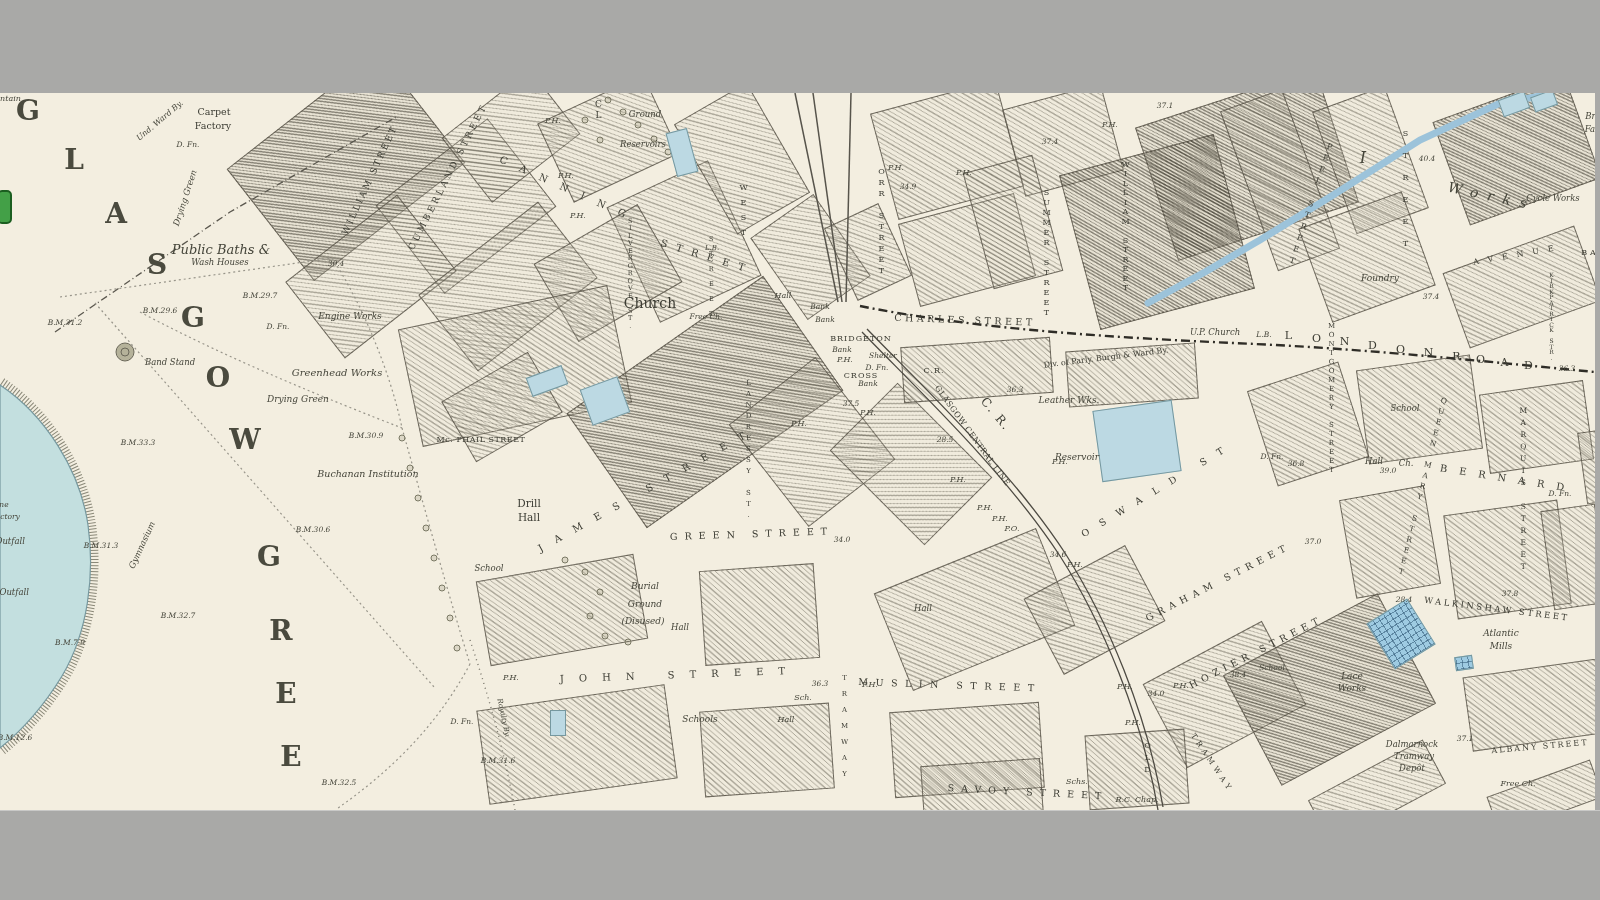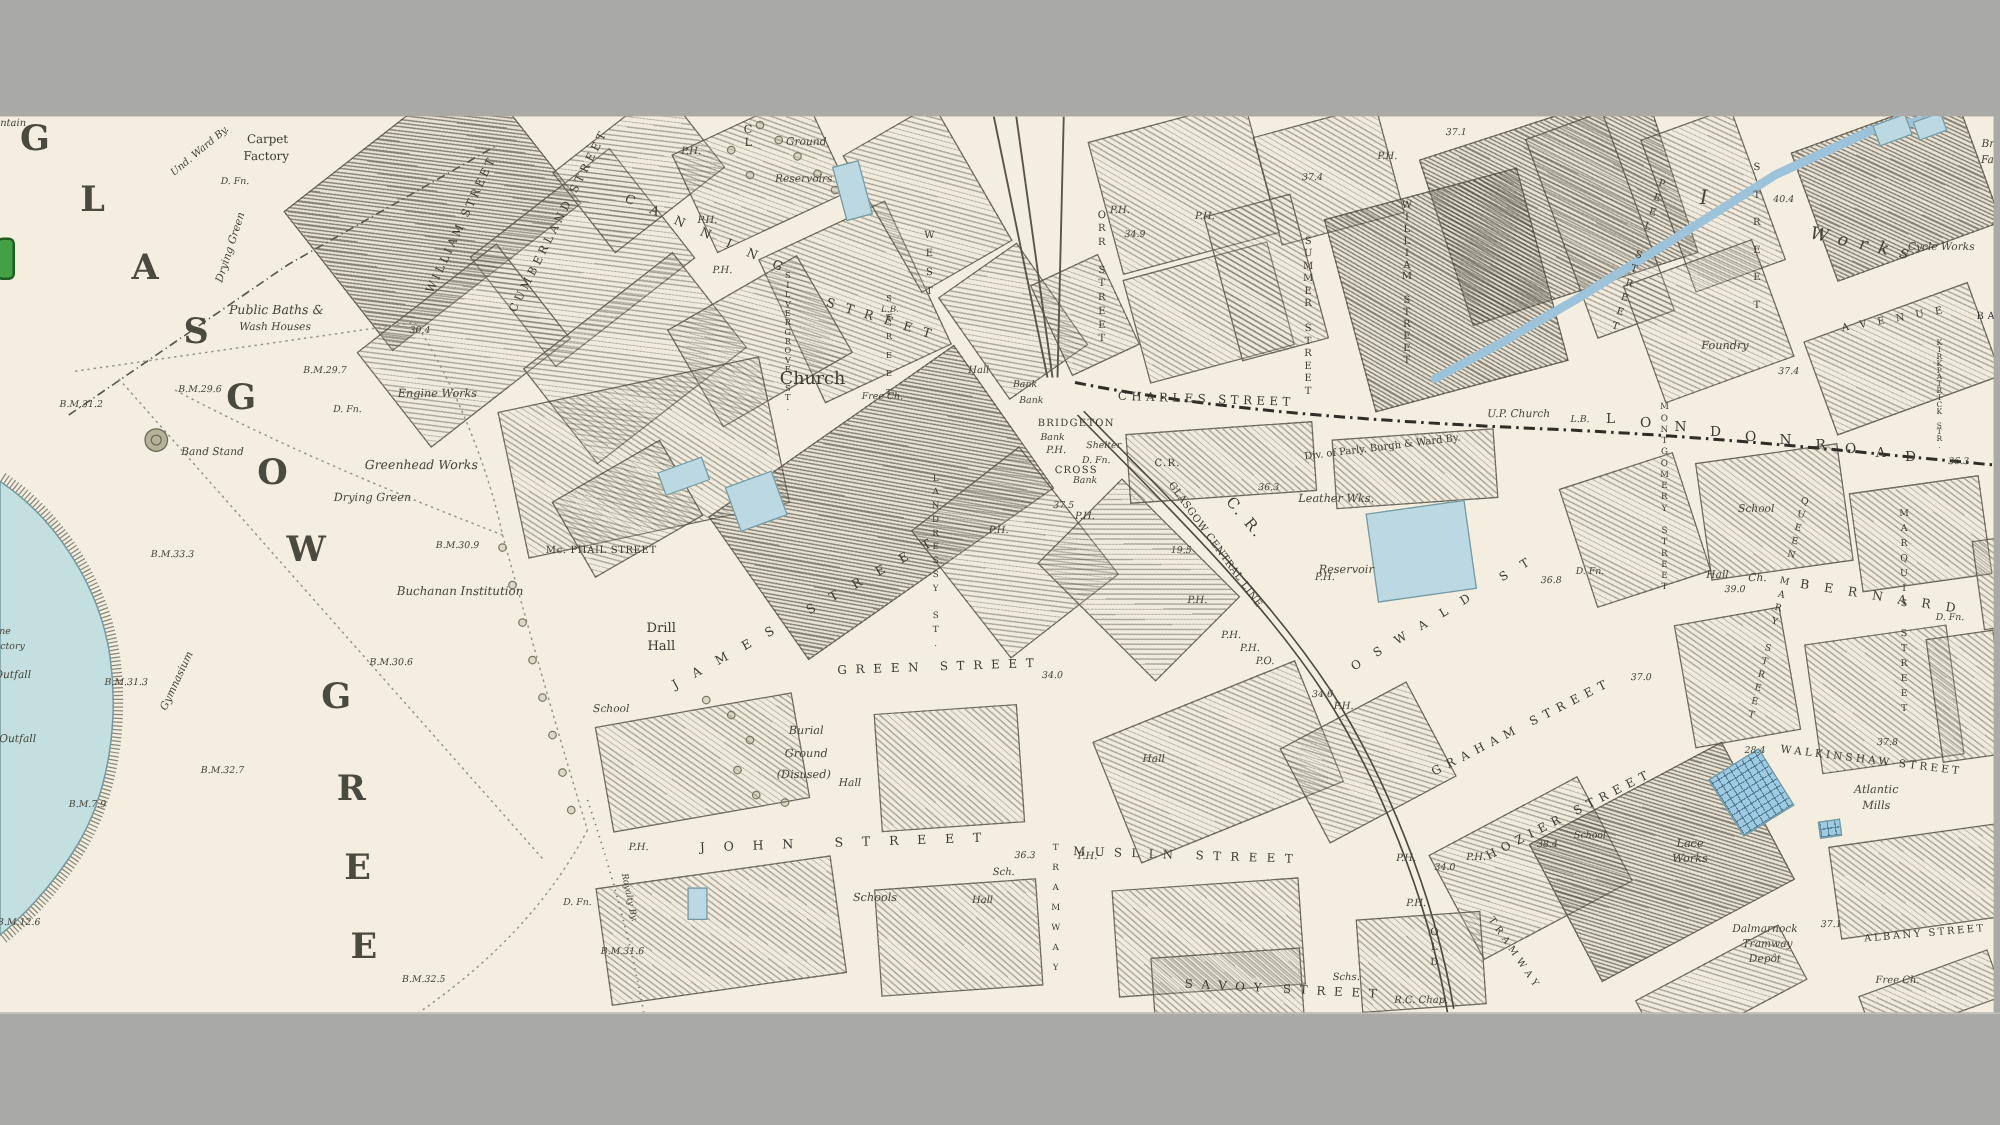--- a/index.html
+++ b/index.html
@@ -146,21 +146,21 @@
       <span class="lb it" style="left: 3px; top: 6px; font-size: 8px; transform: translate(-50%, -50%);">Fountain</span>
       <span class="lb it" style="left: 4px; top: 412px; font-size: 7.5px; transform: translate(-50%, -50%);">ne</span>
       <span class="lb it" style="left: 10px; top: 424px; font-size: 7.5px; transform: translate(-50%, -50%);">ctory</span>
       <span class="lb it" style="left: -8px; top: 448px; font-size: 8.5px; transform: translate(-50%, -50%);">Sewage Outfall</span>
       <span class="lb it" style="left: -4px; top: 499px; font-size: 8.5px; transform: translate(-50%, -50%);">Sewage Outfall</span>
       <span class="lb it" style="left: 160px; top: 28px; font-size: 8px; transform: translate(-50%, -50%) rotate(-40deg);">Und. Ward By.</span>
       <span class="lb pl" style="left: 214px; top: 19px; font-size: 9.5px; transform: translate(-50%, -50%);">Carpet</span>
       <span class="lb pl" style="left: 213px; top: 33px; font-size: 9.5px; transform: translate(-50%, -50%);">Factory</span>
       <span class="lb it" style="left: 188px; top: 52px; font-size: 7.5px; transform: translate(-50%, -50%);">D. Fn.</span>
       <span class="lb it" style="left: 185px; top: 105px; font-size: 8.5px; transform: translate(-50%, -50%) rotate(-72deg);">Drying Green</span>
-      <span class="lb it" style="left: 221px; top: 156px; font-size: 10px; transform: translate(-50%, -50%);">Public Baths &amp;</span>
+      <span class="lb it" style="left: 221px; top: 156px; font-size: 13px; transform: translate(-50%, -50%);">Public Baths &amp;</span>
       <span class="lb it" style="left: 220px; top: 169px; font-size: 8.5px; transform: translate(-50%, -50%);">Wash Houses</span>
       <span class="lb num" style="left: 260px; top: 203px; font-size: 7.5px; transform: translate(-50%, -50%);">B.M.29.7</span>
       <span class="lb num" style="left: 160px; top: 218px; font-size: 7.5px; transform: translate(-50%, -50%);">B.M.29.6</span>
       <span class="lb num" style="left: 65px; top: 230px; font-size: 7.5px; transform: translate(-50%, -50%);">B.M.31.2</span>
       <span class="lb num" style="left: 336px; top: 171px; font-size: 7.5px; transform: translate(-50%, -50%);">30.4</span>
       <span class="lb it" style="left: 350px; top: 223px; font-size: 9px; transform: translate(-50%, -50%);">Engine Works</span>
       <span class="lb it" style="left: 337px; top: 280px; font-size: 10px; transform: translate(-50%, -50%);">Greenhead Works</span>
       <span class="lb it" style="left: 298px; top: 306px; font-size: 9px; transform: translate(-50%, -50%);">Drying Green</span>
       <span class="lb it" style="left: 170px; top: 269px; font-size: 8.5px; transform: translate(-50%, -50%);">Band Stand</span>
       <span class="lb it" style="left: 278px; top: 234px; font-size: 7.5px; transform: translate(-50%, -50%);">D. Fn.</span>
@@ -199,21 +199,21 @@
       <span class="lb ph" style="left: 845px; top: 267px; font-size: 8px; transform: translate(-50%, -50%);">P.H.</span>
       <span class="lb it" style="left: 883px; top: 263px; font-size: 7.5px; transform: translate(-50%, -50%);">Shelter</span>
       <span class="lb it" style="left: 877px; top: 275px; font-size: 7.5px; transform: translate(-50%, -50%);">D. Fn.</span>
       <span class="lb st" style="left: 861px; top: 283px; font-size: 8px; letter-spacing: 1px; transform: translate(-50%, -50%);">CROSS</span>
       <span class="lb it" style="left: 868px; top: 291px; font-size: 7.5px; transform: translate(-50%, -50%);">Bank</span>
       <span class="lb num" style="left: 851px; top: 311px; font-size: 7.5px; transform: translate(-50%, -50%);">37.5</span>
       <span class="lb ph" style="left: 868px; top: 320px; font-size: 8px; transform: translate(-50%, -50%);">P.H.</span>
       <span class="lb ph" style="left: 799px; top: 331px; font-size: 8px; transform: translate(-50%, -50%);">P.H.</span>
       <span class="lb st" style="left: 934px; top: 278px; font-size: 8px; letter-spacing: 1px; transform: translate(-50%, -50%); text-align: center;">C.R.</span>
       <span class="lb num" style="left: 1015px; top: 297px; font-size: 7.5px; transform: translate(-50%, -50%);">36.3</span>
-      <span class="lb num" style="left: 945px; top: 347px; font-size: 7.5px; transform: translate(-50%, -50%);">19.5</span>
+      <span class="lb num" style="left: 945px; top: 347px; font-size: 7.5px; transform: translate(-50%, -50%);">28.5</span>
       <span class="lb st" style="left: 972px; top: 343px; font-size: 8px; letter-spacing: 0.5px; transform: translate(-50%, -50%) rotate(54deg);">GLASGOW CENTRAL LINE</span>
       <span class="lb st" style="left: 996px; top: 321px; font-size: 12px; letter-spacing: 2px; transform: translate(-50%, -50%) rotate(50deg);">C. R.</span>
       <span class="lb stv" style="left: 881px; top: 129px; font-size: 8px; letter-spacing: 2px; transform: translate(-50%, -50%);">ORR STREET</span>
       <span class="lb ph" style="left: 896px; top: 75px; font-size: 8px; transform: translate(-50%, -50%);">P.H.</span>
       <span class="lb num" style="left: 908px; top: 94px; font-size: 7.5px; transform: translate(-50%, -50%);">34.9</span>
       <span class="lb st" style="left: 965px; top: 227px; font-size: 9.5px; letter-spacing: 3.5px; transform: translate(-50%, -50%) rotate(2deg);">CHARLES STREET</span>
       <span class="lb ph" style="left: 964px; top: 80px; font-size: 8px; transform: translate(-50%, -50%);">P.H.</span>
       <span class="lb stv" style="left: 1046px; top: 160px; font-size: 8px; letter-spacing: 1px; transform: translate(-50%, -50%);">SUMMER STREET</span>
       <span class="lb num" style="left: 1050px; top: 49px; font-size: 7.5px; transform: translate(-50%, -50%);">37.4</span>
       <span class="lb stv" style="left: 1125px; top: 133px; font-size: 8px; letter-spacing: 0.5px; transform: translate(-50%, -50%);">WILLIAM STREET</span>
@@ -229,21 +229,21 @@
       <span class="lb st" style="left: 1346px; top: 248px; font-size: 11px; letter-spacing: 3px; transform: translate(-50%, -50%);">N</span>
       <span class="lb st" style="left: 1374px; top: 252px; font-size: 11px; letter-spacing: 3px; transform: translate(-50%, -50%);">D</span>
       <span class="lb st" style="left: 1402px; top: 256px; font-size: 11px; letter-spacing: 3px; transform: translate(-50%, -50%);">O</span>
       <span class="lb st" style="left: 1430px; top: 259px; font-size: 11px; letter-spacing: 3px; transform: translate(-50%, -50%);">N</span>
       <span class="lb st" style="left: 1458px; top: 263px; font-size: 11px; letter-spacing: 3px; transform: translate(-50%, -50%);">R</span>
       <span class="lb st" style="left: 1482px; top: 266px; font-size: 11px; letter-spacing: 3px; transform: translate(-50%, -50%);">O</span>
       <span class="lb st" style="left: 1506px; top: 269px; font-size: 11px; letter-spacing: 3px; transform: translate(-50%, -50%);">A</span>
       <span class="lb st" style="left: 1530px; top: 272px; font-size: 11px; letter-spacing: 3px; transform: translate(-50%, -50%);">D</span>
       <span class="lb num" style="left: 1567px; top: 276px; font-size: 7.5px; transform: translate(-50%, -50%);">36.3</span>
       <span class="lb it" style="left: 1272px; top: 364px; font-size: 7.5px; transform: translate(-50%, -50%);">D. Fn.</span>
-      <span class="lb num" style="left: 1241px; top: 371px; font-size: 7.5px; transform: translate(-50%, -50%);">36.8</span>
+      <span class="lb num" style="left: 1296px; top: 371px; font-size: 7.5px; transform: translate(-50%, -50%);">36.8</span>
       <span class="lb st" style="left: 1158px; top: 396px; font-size: 9.5px; letter-spacing: 13px; transform: translate(-50%, -50%) rotate(-31deg);">OSWALD ST</span>
       <span class="lb ph" style="left: 958px; top: 387px; font-size: 8px; transform: translate(-50%, -50%);">P.H.</span>
       <span class="lb ph" style="left: 985px; top: 415px; font-size: 8px; transform: translate(-50%, -50%);">P.H.</span>
       <span class="lb ph" style="left: 1000px; top: 426px; font-size: 8px; transform: translate(-50%, -50%);">P.H.</span>
       <span class="lb ph" style="left: 1012px; top: 436px; font-size: 8px; transform: translate(-50%, -50%);">P.O.</span>
       <span class="lb ph" style="left: 1060px; top: 369px; font-size: 8px; transform: translate(-50%, -50%);">P.H.</span>
       <span class="lb num" style="left: 1058px; top: 462px; font-size: 7.5px; transform: translate(-50%, -50%);">34.6</span>
       <span class="lb ph" style="left: 1075px; top: 472px; font-size: 8px; transform: translate(-50%, -50%);">P.H.</span>
       <span class="lb stv" style="left: 1331px; top: 305px; font-size: 7px; letter-spacing: 1px; transform: translate(-50%, -50%);">MONTGOMERY STREET</span>
       <span class="lb it" style="left: 1405px; top: 315px; font-size: 8.5px; transform: translate(-50%, -50%);">School</span>

